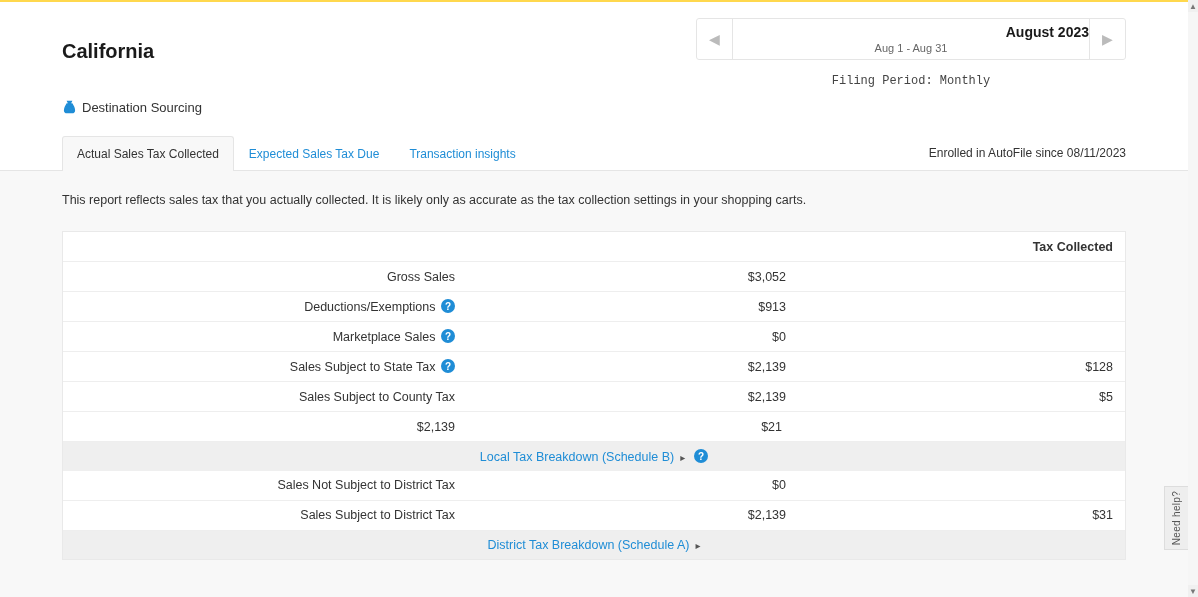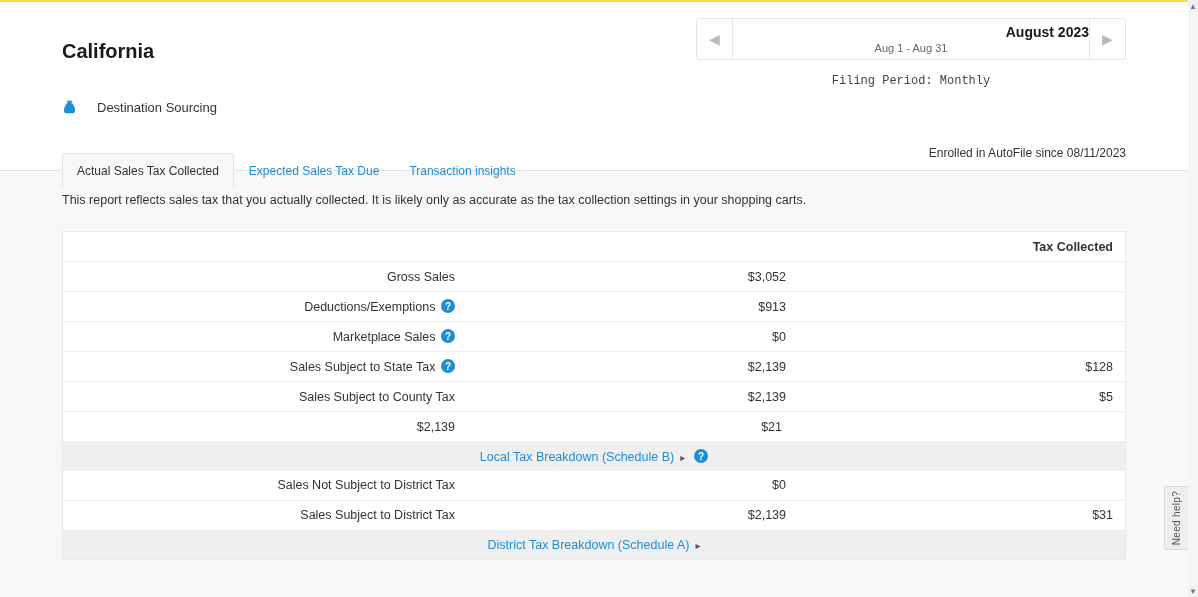--- a/index.html
+++ b/index.html
@@ -59,21 +59,21 @@
     line-height: 1.3;
   }
   .date-main { font-weight: 700; font-size: 14px; text-align: right; }
   .date-sub { font-size: 11px; color: #666; }
   .filing-period { text-align: center; font-size: 12px; color: #444; margin-top: 14px; font-family: Liberation Mono, monospace; }
 
   .sourcing-row {
     padding: 10px 62px 0 62px;
     display: flex;
     align-items: center;
-    gap: 20px;
+    gap: 5px;
     font-size: 13px;
     color: #333;
   }
   .sourcing-icon { color: #1f8dd6; font-size: 15px; position: relative; top: 1px; }
 
   .tabs-row {
     margin-top: 18px;
     padding: 0 62px;
     display: flex;
     align-items: flex-end;
@@ -82,21 +82,21 @@
   }
   .tabs { display: flex; }
   .tab {
     padding: 10px 14px;
     font-size: 12px;
     color: #1f8dd6;
     cursor: pointer;
     border: 1px solid transparent;
     border-bottom: none;
     position: relative;
-    top: 18px;
+    top: 1px;
   }
   .tab.active {
     color: #333;
     border-color: #e5e5e5;
     background: #f8f8f8;
     border-radius: 3px 3px 0 0;
   }
   .autofile { font-size: 12px; color: #333; padding-bottom: 10px; }
 
   .content { padding: 22px 62px 40px 62px; background: #f8f8f8; }

